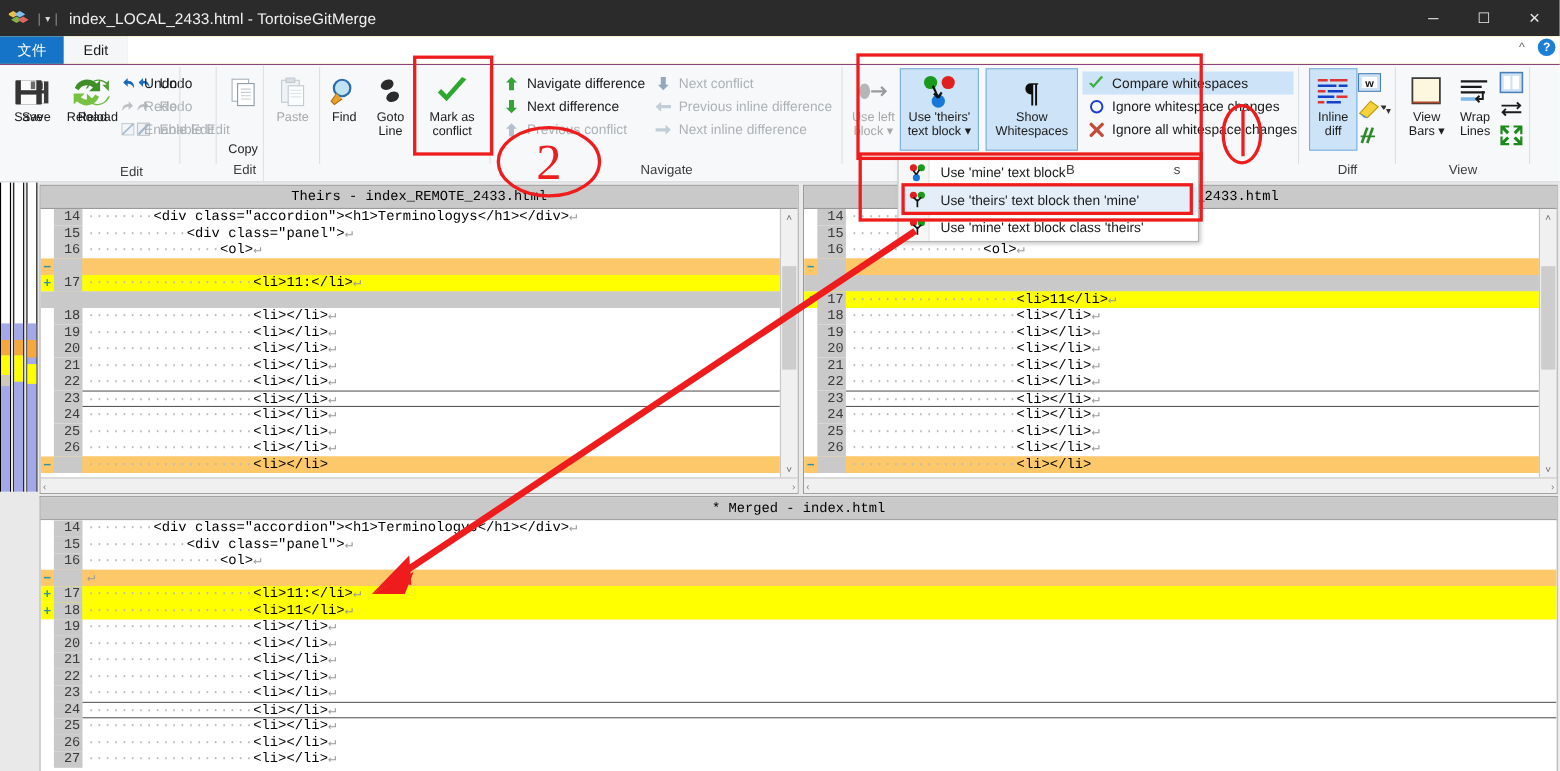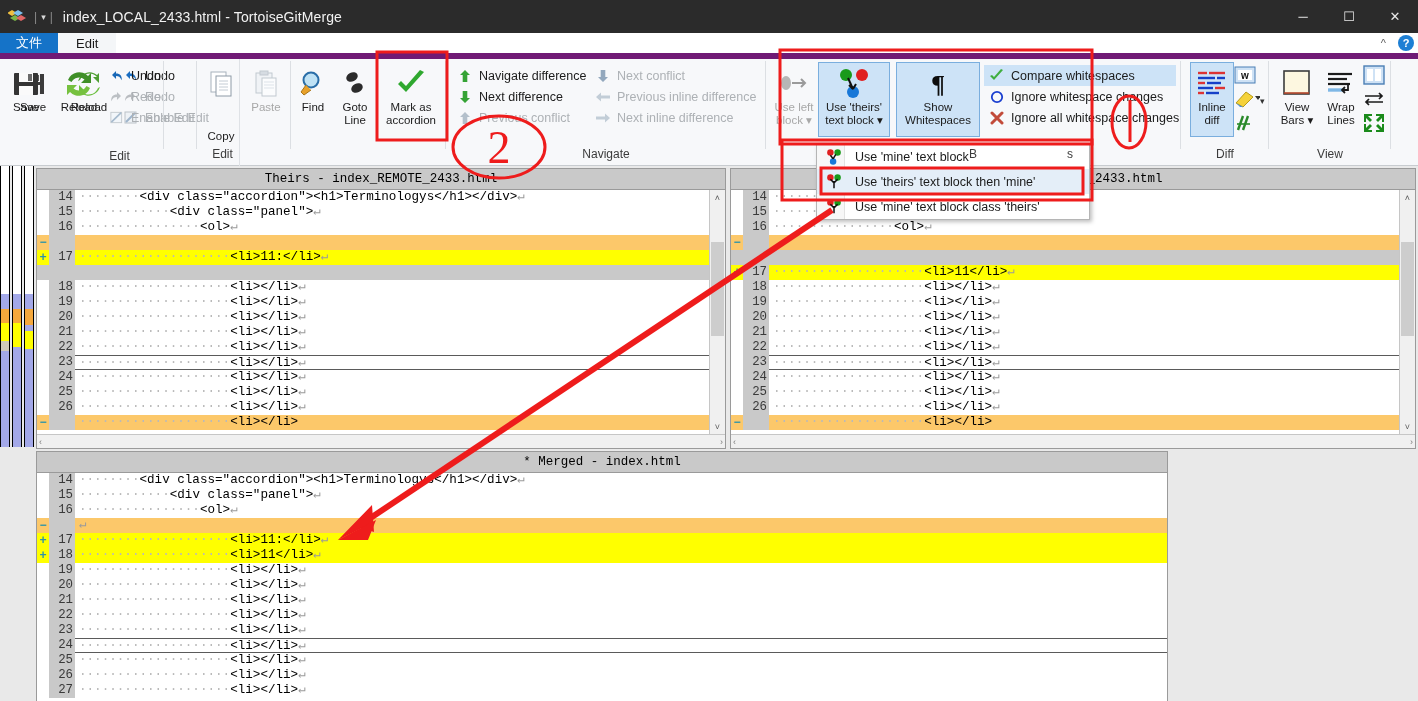--- a/index.html
+++ b/index.html
@@ -13,21 +13,21 @@
   .tb-logo svg { display:block; }
   .tb-sep { color:#8a8a8a; font-size:12px; margin:0 4px; }
   .tb-caret { color:#d8d8d8; font-size:9px; }
   #title-text { margin-left:6px; font-size:14px; letter-spacing:.1px; color:#f2f2f2; }
   .win-btns { position:absolute; right:0; top:0; height:33px; display:flex; }
   .win-btn { width:46px; height:33px; display:flex; align-items:center;
              justify-content:center; color:#e8e8e8; font-size:13px; }
 
   
   #menubar { height:26px; background:#fde047; display:flex; align-items:stretch;
-             border-bottom:6px solid #701a75; position:relative; }
+             border-bottom:1px solid #701a75; position:relative; }
   .menu-item { display:flex; align-items:center; padding:0 18px; font-size:13px;
                color:#1a1a1a; }
   .menu-item.active-blue { background:#1573c8; color:#fff; font-weight:400; padding:0 16px; }
   .menu-item.tabish { background:#f4f6f8; }
   #menubar-fill { flex:1; background:#ffffff; }
   .mb-right { position:absolute; right:4px; top:2px; display:flex; align-items:center; gap:8px; }
   .chev-up { color:#5a5a5a; font-size:11px; padding:0 4px; }
   .help-ico { width:16px; height:16px; border-radius:50%; background:#1d7fd4;
               color:#fff; font-size:11px; font-weight:bold; display:flex;
               align-items:center; justify-content:center; }
@@ -325,21 +325,21 @@
     <span>Line</span>
   </div>
 
   <div class="bigbtn" style="position:absolute;left:380px;top:4px;width:62px;">
     <span class="ic">
       <svg width="34" height="30" viewBox="0 0 34 30">
         <path d="M4 15 L12 23 L30 3 L26 1 L12 17 L7 12 Z" fill="#2fa82f"></path>
       </svg>
     </span>
     <span>Mark as</span>
-    <span>accordion</span>
+    <span>conflict</span>
   </div>
 
   <div style="position:absolute;left:0;top:88px;width:445px;text-align:center;font-size:12px;color:#3b3b3b;">Edit</div>
 
   <div style="position:absolute;left:452px;top:6px;width:140px;">
     <div class="smallbtn">
       <span class="ic">
         <svg width="14" height="14" viewBox="0 0 14 14">
             <path d="M7 1 L12 6 L9.3 6 L9.3 13 L4.7 13 L4.7 6 L2 6 Z" fill="#35a335"></path>
           </svg>
@@ -693,21 +693,21 @@
       <div class="vs-arrow">˄</div>
       <div class="vs-thumb" style="top:52px;height:94px;"></div>
       <div class="vs-arrow" style="position:absolute;bottom:0;left:0;right:0;">˅</div>
     </div>
     <div class="hscroll">
       <span>‹</span>
       <span>›</span>
     </div>
   </div>
 
-  <div class="pane" style="left:36px;top:285px;width:1132px;height:250px;border-bottom:none;">
+  <div class="pane" style="left:36px;top:285px;width:1380px;height:250px;border-bottom:none;">
     <div class="pane-title">* Merged - index.html</div>
     <div class="pane-body" style="top:21px;right:0;bottom:0;">
       <div class="loc-strip" style="top:0;bottom:0;background:#fff;"></div>
       <div id="merged-lines">
           <div class="crow normal"><span class="cmark"></span><span class="clnum">14</span><span class="ctext"><span class="ws">········</span><span>&lt;div class="accordion"&gt;&lt;h1&gt;Terminologys&lt;/h1&gt;&lt;/div&gt;</span><span class="cr">↵</span></span></div>
           <div class="crow normal"><span class="cmark"></span><span class="clnum">15</span><span class="ctext"><span class="ws">············</span><span>&lt;div class="panel"&gt;</span><span class="cr">↵</span></span></div>
           <div class="crow normal"><span class="cmark"></span><span class="clnum">16</span><span class="ctext"><span class="ws">················</span><span>&lt;ol&gt;</span><span class="cr">↵</span></span></div>
           <div class="crow empty"><span class="cmark" style="color: rgb(46, 147, 168);">−</span><span class="clnum"></span><span class="ctext" style="background: rgb(252, 200, 106);"><span></span><span class="cr">↵</span></span></div>
           <div class="crow add"><span class="cmark" style="color: rgb(46, 147, 168);">+</span><span class="clnum">17</span><span class="ctext" style="background: rgb(255, 255, 0);"><span class="ws">····················</span><span>&lt;li&gt;11:&lt;/li&gt;</span><span class="cr">↵</span></span></div>
           <div class="crow add"><span class="cmark" style="color: rgb(46, 147, 168);">+</span><span class="clnum">18</span><span class="ctext" style="background: rgb(255, 255, 0);"><span class="ws">····················</span><span>&lt;li&gt;11&lt;/li&gt;</span><span class="cr">↵</span></span></div>

